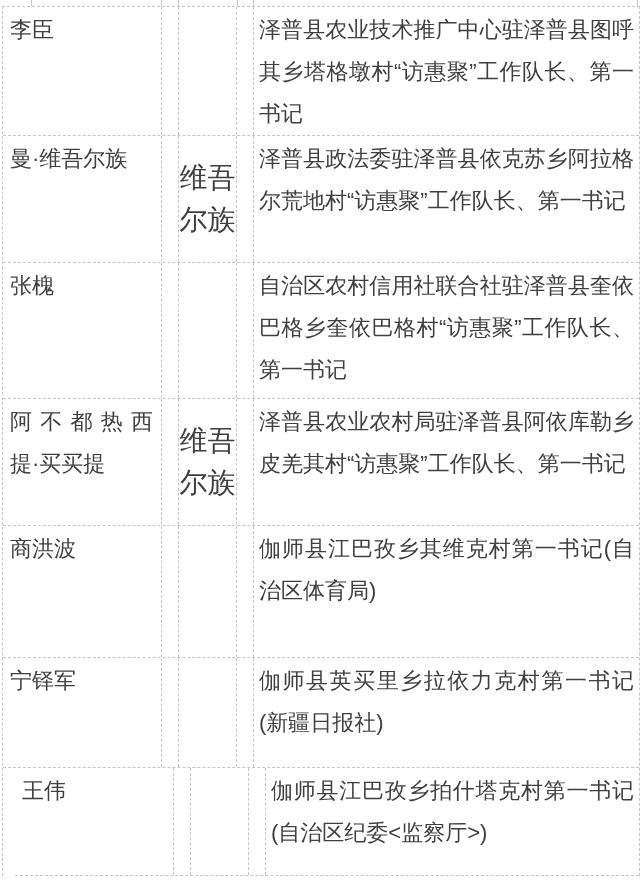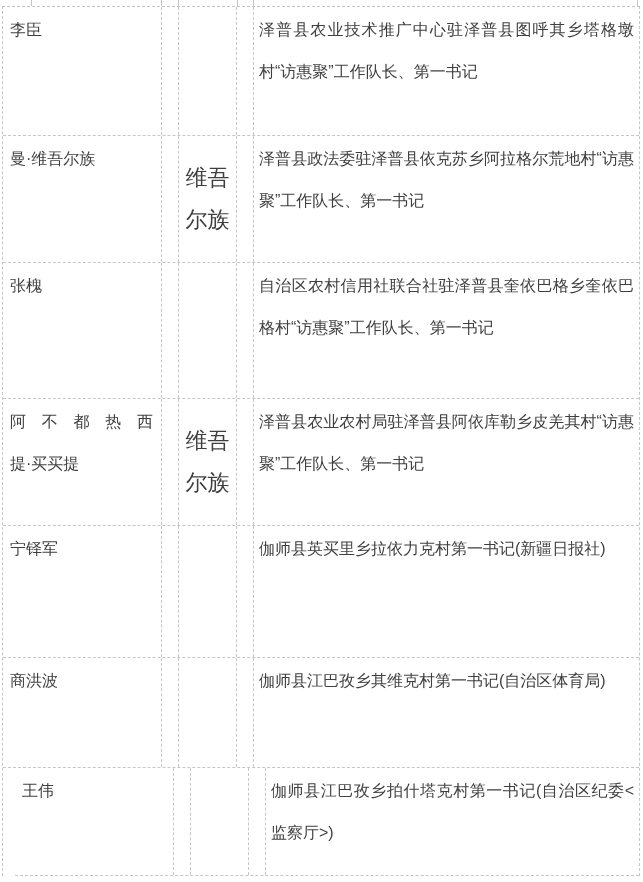--- a/index.html
+++ b/index.html
@@ -31,31 +31,31 @@
   .tr:nth-child(2){min-height:127px;}
   .tr:nth-child(3){min-height:136px;}
   .tr:nth-child(4){min-height:127px;}
   .tr:nth-child(5){min-height:132px;}
   .tr:nth-child(6){min-height:110px;}
   .tr:nth-child(7){min-height:108px;margin-left:12px;}
   .td{border-right:1px dashed #c6c6c6;box-sizing:border-box;}
   .td:last-child{border-right:none;}
   .name{
     padding:2px 8px 0 7px;
-    font-size:16px;line-height:42px;
+    font-size:22px;line-height:42px;
   }
   .nl1.jlast{text-align:justify;text-align-last:justify;}
   .eth{
     display:flex;align-items:center;justify-content:center;
-    font-size:22px;line-height:42px;text-align:center;
+    font-size:28px;line-height:42px;text-align:center;
   }
   .eth > div{width:100%;}
   .desc{
     padding:2px 5px 0 5px;
-    font-size:16px;line-height:42px;
+    font-size:22px;line-height:42px;
     text-align:justify;
     word-break:normal;
   }
 </style>
 </head>
 <body>
 
 <div class="page">
 
   <div class="top-strip">
@@ -115,42 +115,42 @@
       <div class="td"></div>
       <div class="td eth">
         <div>维吾尔族</div>
       </div>
       <div class="td"></div>
       <div class="td desc">泽普县农业农村局驻泽普县阿依库勒乡皮羌其村“访惠聚”工作队长、第一书记</div>
     </div>
 
     <div class="tr">
       <div class="td name">
+        <div class="nl1">商洪波</div>
+        <div class="nl2"></div>
+      </div>
+      <div class="td"></div>
+      <div class="td eth">
+        <div></div>
+      </div>
+      <div class="td"></div>
+      <div class="td desc">伽师县江巴孜乡其维克村第一书记(自治区体育局)</div>
+    </div>
+
+    <div class="tr">
+      <div class="td name">
         <div class="nl1">宁铎军</div>
         <div class="nl2"></div>
       </div>
       <div class="td"></div>
       <div class="td eth">
         <div></div>
       </div>
       <div class="td"></div>
       <div class="td desc">伽师县英买里乡拉依力克村第一书记(新疆日报社)</div>
-    </div>
-
-    <div class="tr">
-      <div class="td name">
-        <div class="nl1">商洪波</div>
-        <div class="nl2"></div>
-      </div>
-      <div class="td"></div>
-      <div class="td eth">
-        <div></div>
-      </div>
-      <div class="td"></div>
-      <div class="td desc">伽师县江巴孜乡其维克村第一书记(自治区体育局)</div>
     </div>
 
     <div class="tr">
       <div class="td name">
         <div class="nl1">王伟</div>
         <div class="nl2"></div>
       </div>
       <div class="td"></div>
       <div class="td eth">
         <div></div>

